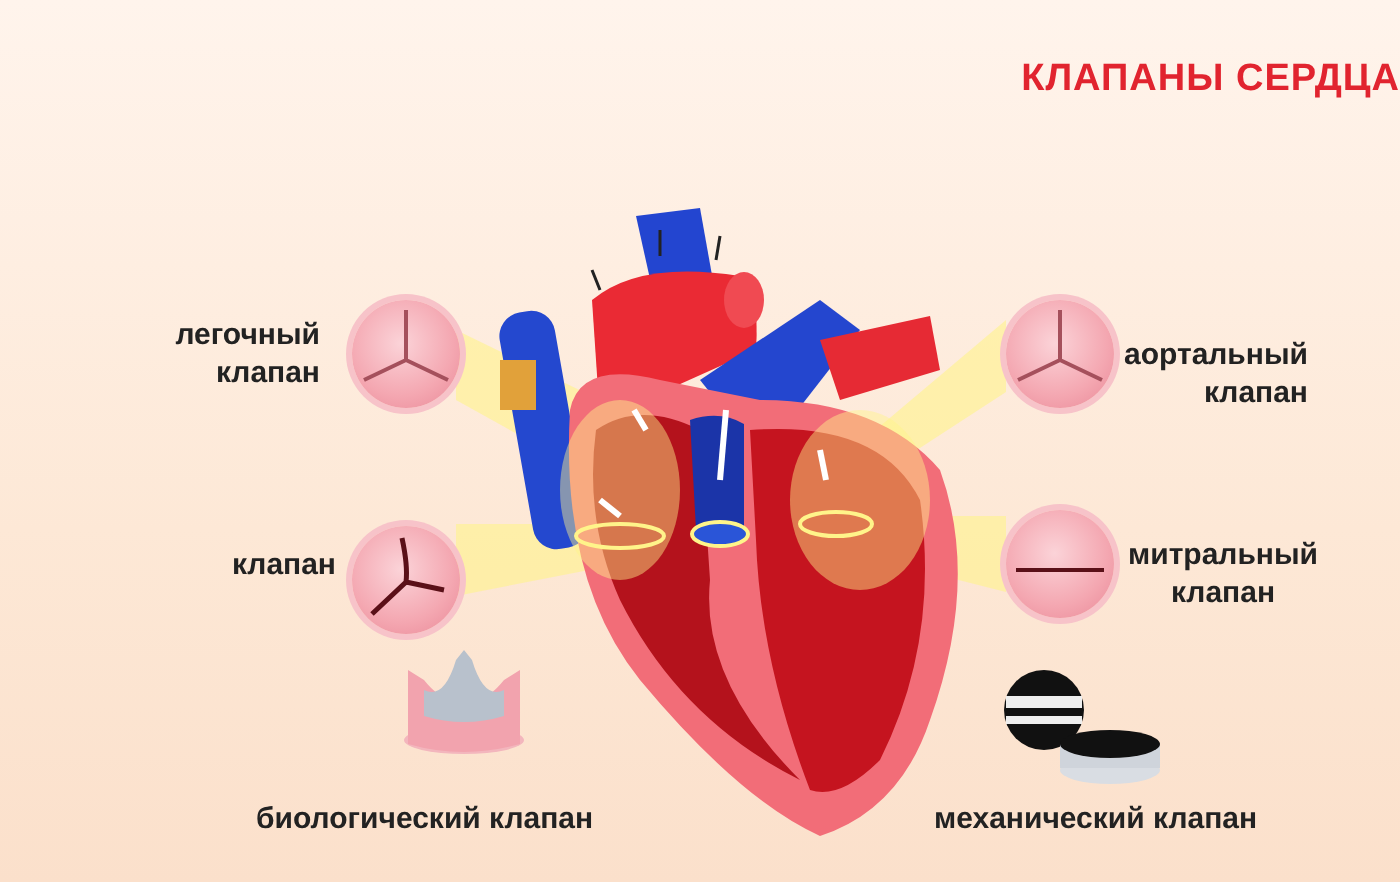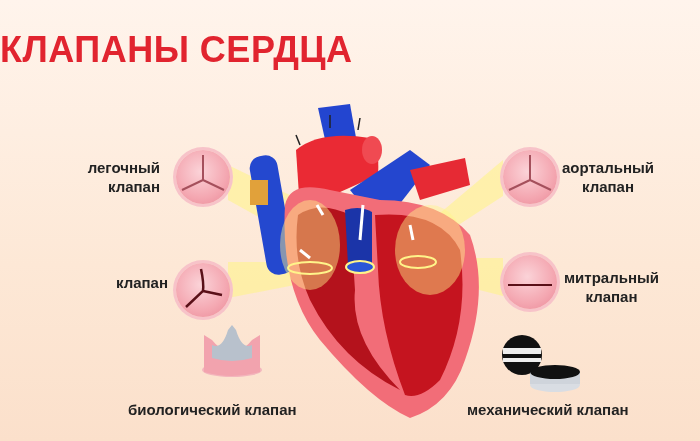--- a/index.html
+++ b/index.html
@@ -1,18 +1,18 @@
 <!DOCTYPE html>
 <html><head>
 <meta charset="utf-8">
 <style>
   html,body{margin:0;padding:0;}
   body{width:700px;height:441px;overflow:hidden;font-family:"Liberation Sans",sans-serif;}
   .stage{position:relative;width:700px;height:441px;background:linear-gradient(180deg,#fff4ec 0%,#fde8d6 60%,#fbe0cb 100%);overflow:hidden;}
-  .title{position:absolute;left:0;width:700px;top:29px;text-align:left;font-size:36px;font-weight:bold;color:#e1242f;letter-spacing:0.5px;}
+  .title{position:absolute;left:0;width:700px;top:29px;text-align:right;font-size:19px;font-weight:bold;color:#e1242f;letter-spacing:0.5px;}
   .lbl{position:absolute;font-size:15px;color:#222;line-height:19px;font-weight:bold;}
   .lbl.right{text-align:left;}
   .lbl.left{text-align:right;}
   .valve{position:absolute;width:54px;height:54px;border-radius:50%;background:radial-gradient(circle at 45% 40%,#fbd3d8 0%,#f4a7b1 60%,#e98796 100%);box-shadow:0 0 0 3px #f7c3c9;}
   svg{position:absolute;left:0;top:0;}
 </style>
 </head>
 <body>
 
 <div class="stage">
@@ -89,21 +89,21 @@
       </svg>
   </div>
 
   <div class="lbl left" style="right:540px;top:158px;">
     <div>легочный</div>
     <div>клапан</div>
   </div>
   <div class="lbl left" style="right:532px;top:273px;">
     <div style="text-align:center;">клапан</div>
   </div>
-  <div class="lbl right" style="left:562px;top:158px;text-align:center;">
+  <div class="lbl right" style="left:562px;top:168px;text-align:right;">
     <div>аортальный</div>
     <div>клапан</div>
   </div>
   <div class="lbl right" style="left:564px;top:268px;text-align:center;">
     <div>митральный</div>
     <div>клапан</div>
   </div>
   <div class="lbl" style="left:467px;top:400px;">механический клапан</div>
   <div class="lbl" style="left:128px;top:400px;">биологический клапан</div>
 </div>

